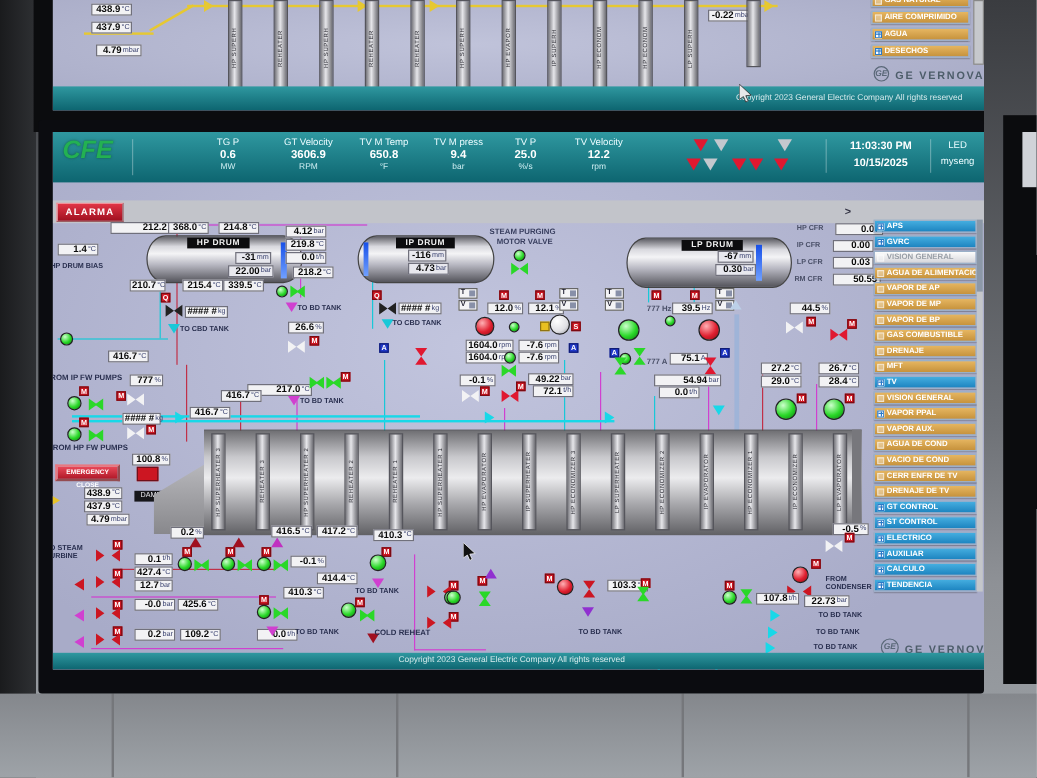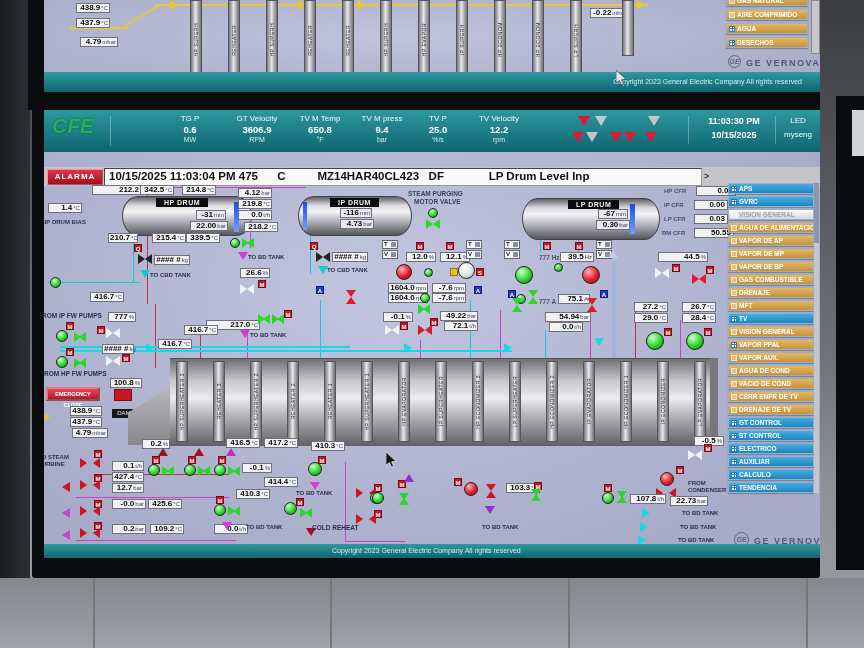--- a/index.html
+++ b/index.html
@@ -213,23 +213,20 @@
       <div class="abs" style="left:652px;top:6px;width:76px;text-align:center;font-size:9px;font-weight:bold;color:#fff">11:03:30 PM</div>
       <div class="abs" style="left:652px;top:20px;width:76px;text-align:center;font-size:9px;font-weight:bold;color:#fff">10/15/2025</div>
       <div class="abs" style="left:731px;top:6px;width:1px;height:28px;background:rg ba(255,255,255,.3);background:rgba(255,255,255,.3)"></div>
       <div class="abs" style="left:734px;top:6px;width:40px;text-align:center;font-size:8px;color:#eafcff">LED</div>
       <div class="abs" style="left:734px;top:20px;width:40px;text-align:center;font-size:8px;color:#eafcff">myseng</div>
     </div>
 
 
     <div class="abs" style="left:0;top:57px;width:776px;height:19px;background:#c2c4ca">
       <div class="abs" style="left:3px;top:2px;width:54px;height:14px;background:linear-gradient(#e03545,#a01020);border:1px outset #f09098;color:#fff;font-size:8px;font-weight:bold;text-align:center;line-height:14px;letter-spacing:1px">ALARMA</div>
-      <div class="abs" style="left:60px;top:1px;width:596px;height:16px;background:#fafafa;border:1px inset #999;overflow:hidden">
-        <div style="font-size:11.5px;font-weight:bold;color:#101014;white-space:pre;margin:1px 0 0 4px">10/15/2025 11:03:04 PM 475      C          MZ14HAR40CL423   DF              LP Drum Level Inp</div>
-      </div>
       <div class="abs" style="left:660px;top:4px;font-size:9px;font-weight:bold;color:#334">&gt;</div>
     </div>
 
     <div class="abs" style="left:0;top:76px;width:776px;height:468px">
 
       <div class="pv" style="left:103px;top:0;width:1px;height:118px;background:#c03048"></div>
       <div class="ph" style="left:52px;top:1px;width:210px;height:1px;background:#d040d0"></div>
       <div class="pv" style="left:89px;top:46px;width:1px;height:50px;background:#18c8d8"></div>
       <div class="ph" style="left:4px;top:96px;width:92px;height:1px;background:#18c8d8"></div>
       <div class="pv" style="left:266px;top:48px;width:1px;height:40px;background:#18c8d8"></div>
@@ -262,21 +259,21 @@
       <div class="vb" style="left:4px;top:17px;width:34px">
           <b>1.4</b>
           <i>°C</i>
         </div>
       <div class="lb" style="left:-2px;top:33px;font-size:6px">HP DRUM BIAS</div>
       <div class="vb" style="left:48px;top:-1px;width:50px">
           <b>212.2</b>
           <i></i>
         </div>
       <div class="vb" style="left:96px;top:-1px;width:34px">
-          <b>342.5</b>
+          <b>368.0</b>
           <i>°C</i>
         </div>
       <div class="vb" style="left:138px;top:-1px;width:34px">
           <b>214.8</b>
           <i>°C</i>
         </div>
       <div class="drum" style="left:78px;top:10px;width:128px;height:38px"></div>
       <div class="dlbl" style="left:112px;top:12px">HP DRUM</div>
       <div class="pv" style="left:190px;top:16px;width:5px;height:30px;background:linear-gradient(#1850e8,#70a0ff)"></div>
       <div class="vb" style="left:152px;top:24px;width:30px;background:#e8e8ee">
@@ -475,21 +472,21 @@
       <span class="ind i-blu" style="left:464px;top:104px">A</span>
       <div class="lb" style="left:495px;top:112px;font-size:6.5px;color:#4a5068">777 A</div>
       <div class="vb" style="left:514px;top:108px;width:32px">
           <b>75.1</b>
           <i>A</i>
         </div>
       <span class="ind i-blu" style="left:556px;top:104px">A</span>
       <div class="valve" style="left:466px;top:114px;--c:#2ad828;transform:rotate(90deg)"></div>
       <div class="valve" style="left:541px;top:114px;--c:#e01830;transform:rotate(90deg)"></div>
       <span class="tri t-up" style="left:564px;top:64px;--c:#bcd0e8"></span>
-      <div class="vb" style="left:614px;top:66px;width:50px">
+      <div class="vb" style="left:614px;top:66px;width:34px">
           <b>44.5</b>
           <i>%</i>
         </div>
       <div class="valve" style="left:611px;top:82px;--c:#f2f2f4"></div>
       <span class="ind i-red" style="left:628px;top:78px">M</span>
       <div class="valve" style="left:648px;top:88px;--c:#e01830"></div>
       <span class="ind i-red" style="left:662px;top:80px">M</span>
       <div class="vb" style="left:590px;top:116px;width:34px">
           <b>27.2</b>
           <i>°C</i>
@@ -630,21 +627,21 @@
       <div class="pump p-grn" style="left:376px;top:107px;width:10px;height:10px"></div>
       <div class="valve" style="left:374px;top:118px;--c:#2ad828;width:12px"></div>
       <div class="vb" style="left:396px;top:125px;width:38px">
           <b>49.22</b>
           <i>bar</i>
         </div>
       <div class="vb" style="left:400px;top:135px;width:34px">
           <b>72.1</b>
           <i>t/h</i>
         </div>
-      <div class="vb" style="left:501px;top:126px;width:46px">
+      <div class="vb" style="left:501px;top:126px;width:56px">
           <b>54.94</b>
           <i>bar</i>
         </div>
       <div class="vb" style="left:505px;top:136px;width:34px">
           <b>0.0</b>
           <i>t/h</i>
         </div>
       <span class="tri t-r" style="left:360px;top:157px;--c:#18d8e8"></span>
       <span class="tri t-r" style="left:460px;top:157px;--c:#18d8e8"></span>
       <span class="tri t-dn" style="left:550px;top:152px;--c:#18d8e8"></span>

